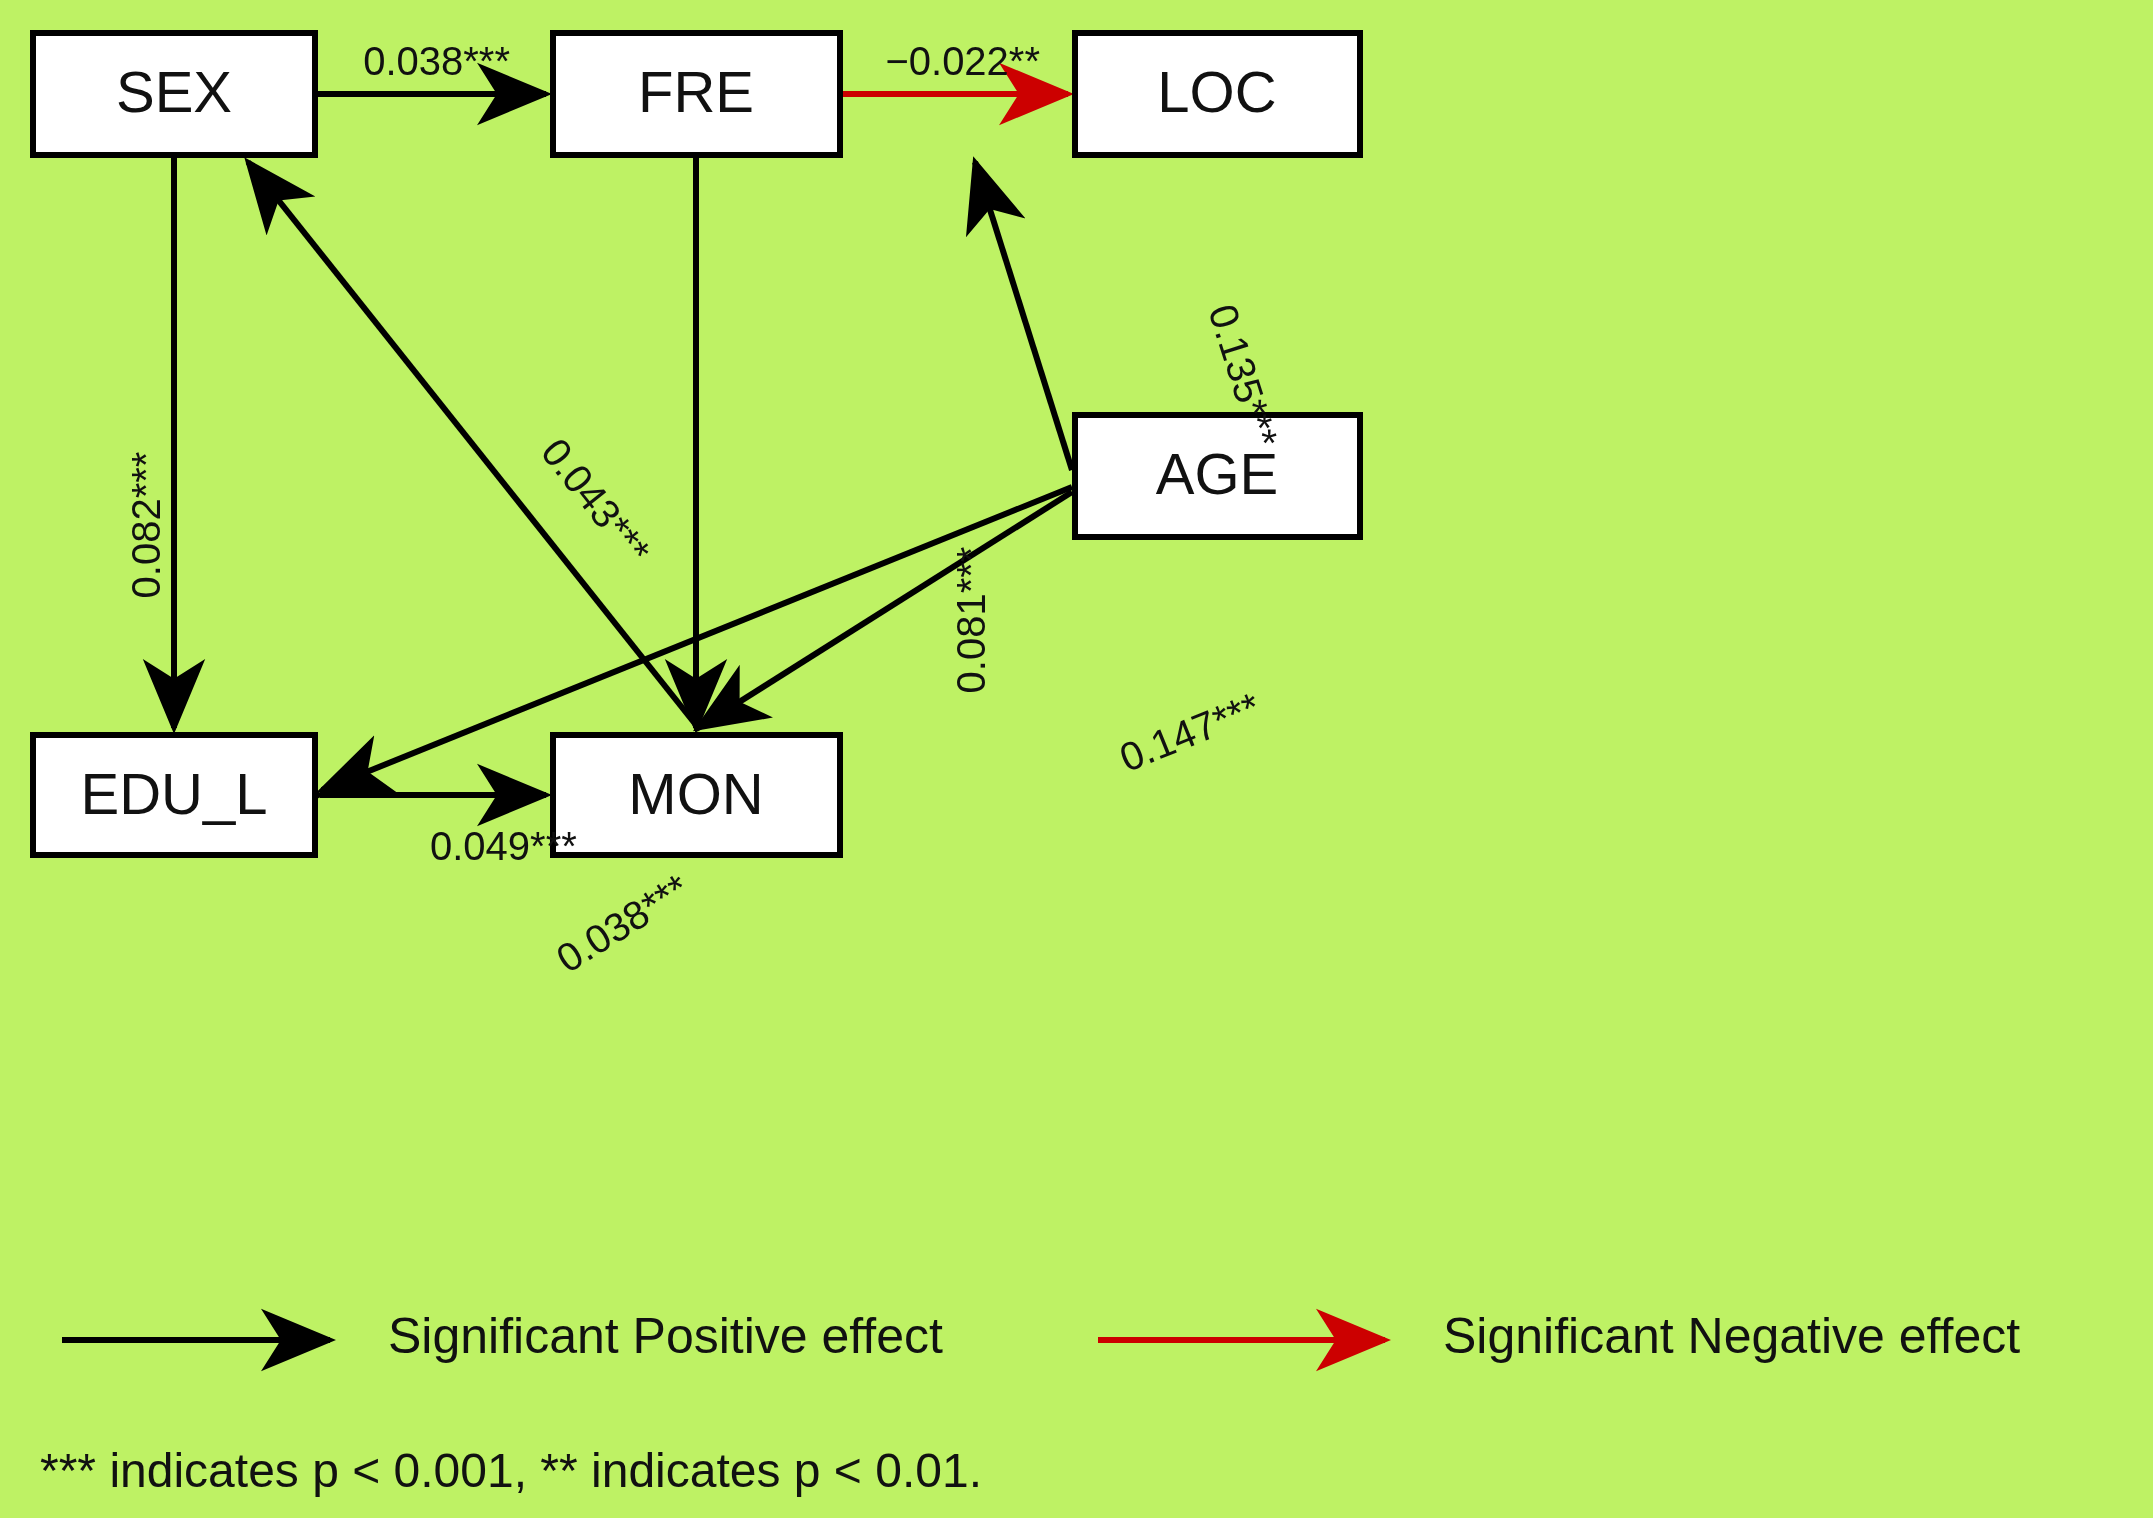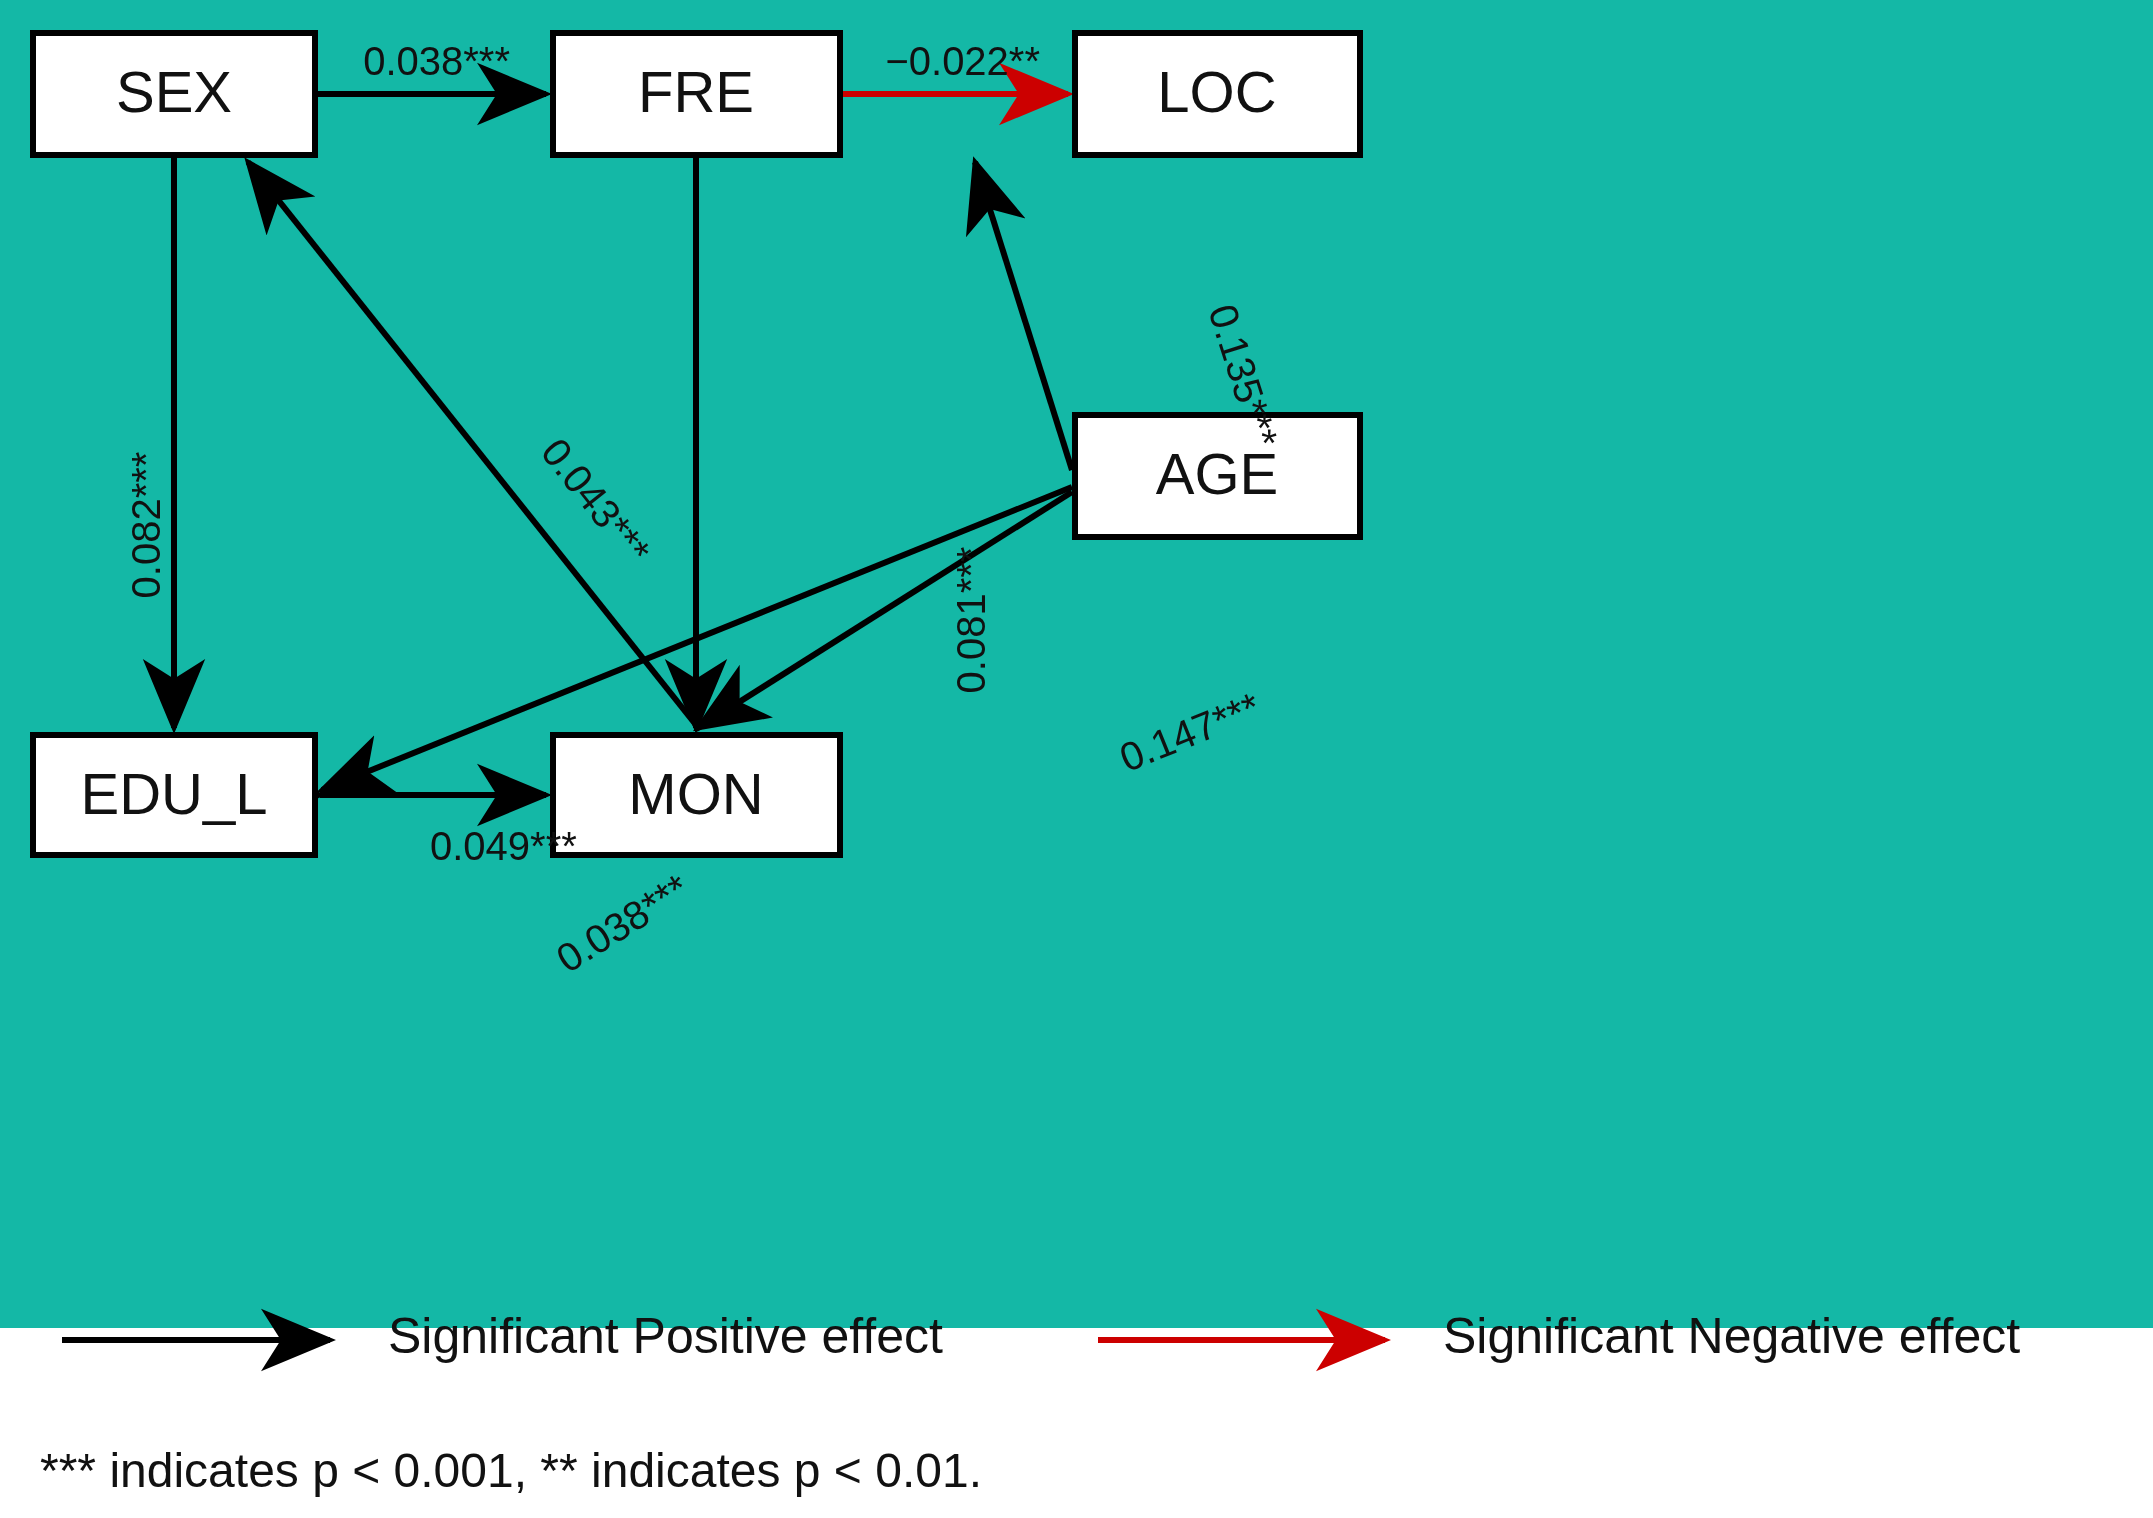--- a/index.html
+++ b/index.html
@@ -1,17 +1,17 @@
 <!DOCTYPE html>
 <html><head>
 <meta charset="utf-8">
 <style>
   html,body{margin:0;padding:0;background:#ffffff;}
   body{width:2153px;height:1518px;font-family:"Liberation Sans",sans-serif;overflow:hidden;}
-  #stage{position:relative;width:2153px;height:1328px;background:#14b8a6;}
+  #stage{position:relative;width:2153px;height:1518px;background:#bef264;}
   svg#diagram{position:absolute;left:0;top:0;width:2153px;height:1518px;}
   .node-box{fill:#ffffff;stroke:#000000;stroke-width:6;}
   .node-label{font-family:"Liberation Sans",sans-serif;font-size:58px;fill:#111111;text-anchor:middle;dominant-baseline:middle;}
   .edge-pos{stroke:#000000;stroke-width:6;fill:none;}
   .edge-neg{stroke:#cc0000;stroke-width:6;fill:none;}
   .edge-label{font-family:"Liberation Sans",sans-serif;font-size:40px;fill:#111111;}
   .legend-label{font-family:"Liberation Sans",sans-serif;font-size:50px;fill:#111111;dominant-baseline:middle;}
   .note-text{font-family:"Liberation Sans",sans-serif;font-size:48px;fill:#111111;}
 </style>
 </head>

